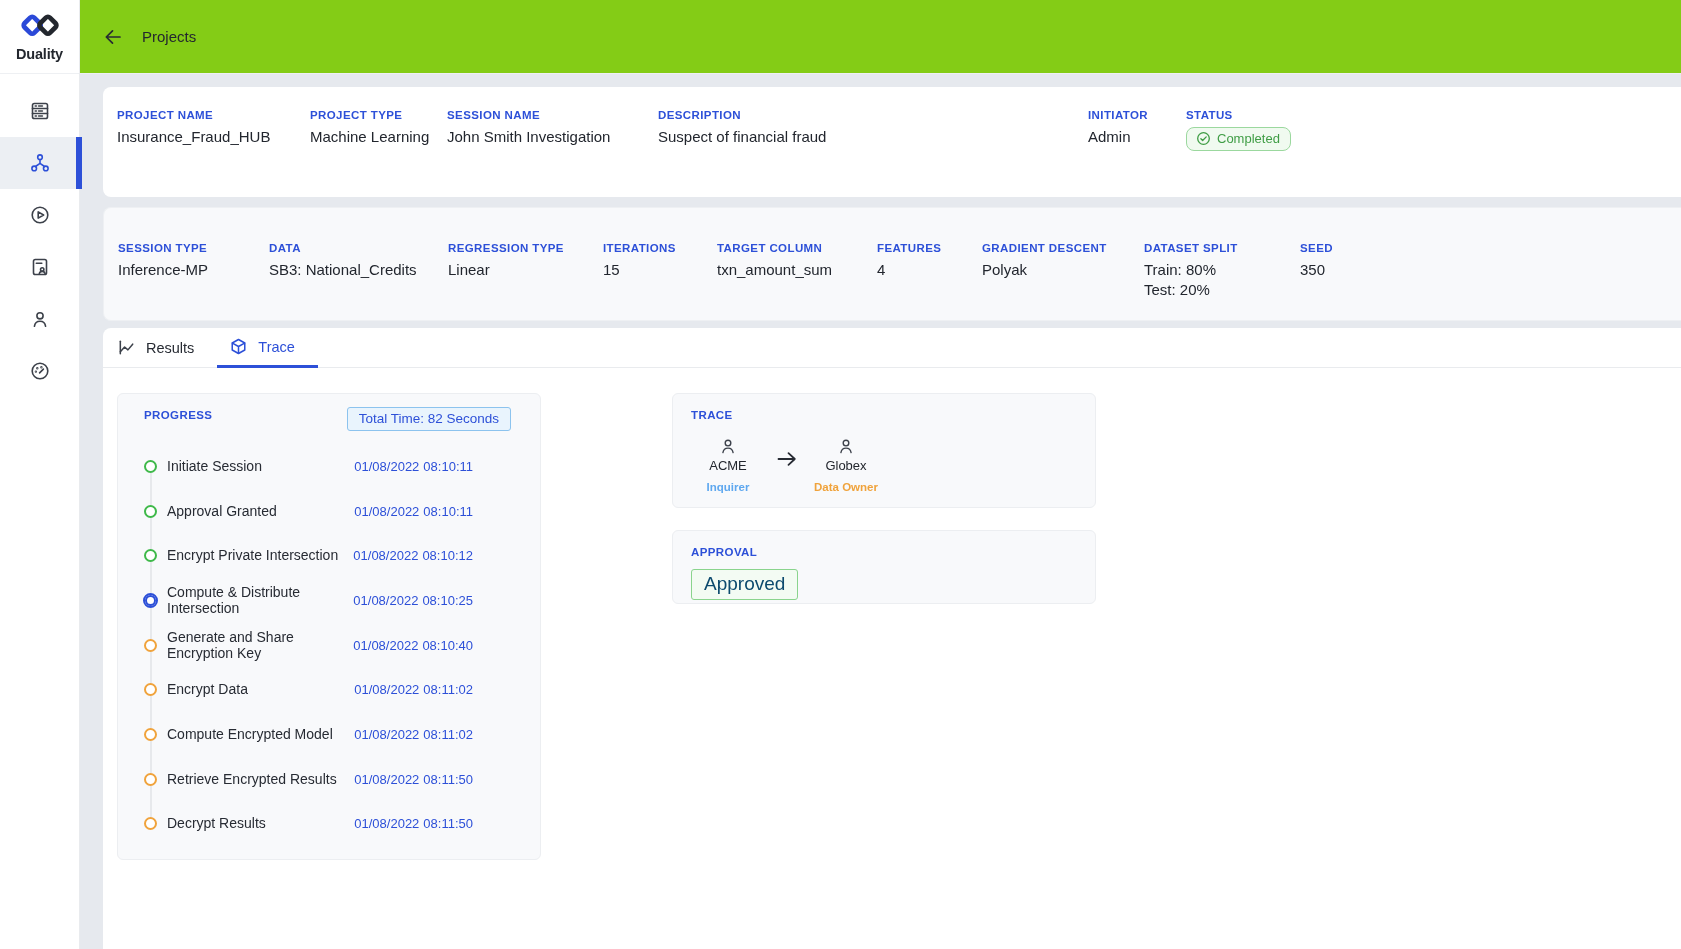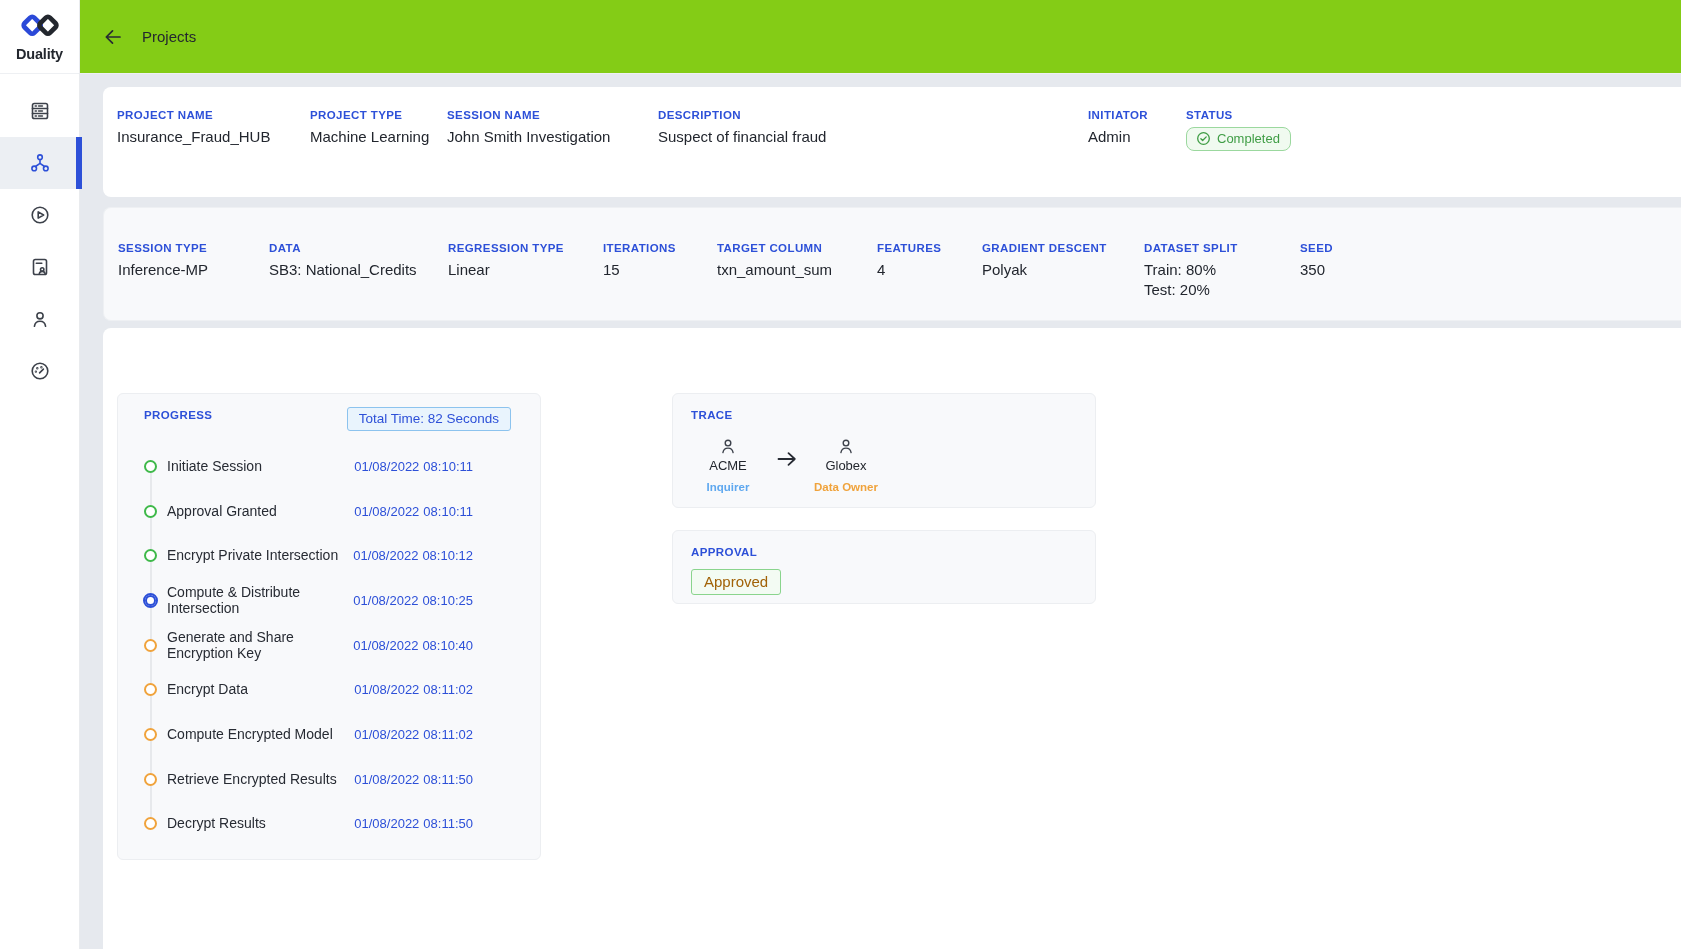--- a/index.html
+++ b/index.html
@@ -71,21 +71,21 @@
   .entities { position:absolute; left:22px; top:42px; display:flex; align-items:flex-start; }
   .entity { display:flex; flex-direction:column; align-items:center; width:66px; }
   .entity svg { stroke:#3c414a; fill:none; stroke-width:1.5; stroke-linecap:round; stroke-linejoin:round; }
   .entity-name { font-size:13px; color:#23272e; margin-top:2px;text-align:center; }
   .entity-role { font-size:11.5px; font-weight:700; margin-top:8px; }
   .role-inquirer { color:#5fa8ef; }
   .role-owner { color:#f0a33c; }
   .flow-arrow { margin:12px 14px 0; }
   .flow-arrow svg { stroke:#272b33; fill:none; stroke-width:1.8; stroke-linecap:round; stroke-linejoin:round; }
 
-  .approval-badge { position:absolute; left:18px; top:38px; font-size:15px; color:#a16207; background:#f3fbf3; border:1px solid #8ad48d; border-radius:3px; padding:3px 12px 4px; }
+  .approval-badge { position:absolute; left:18px; top:38px; font-size:19px; color:#0c4a6e; background:#f3fbf3; border:1px solid #8ad48d; border-radius:3px; padding:3px 12px 4px; }
 </style>
 </head>
 <body>
 
 <div class="sidebar">
   <div class="logo-box">
     <span>
       <svg width="44" height="32" viewBox="0 0 46 34" fill="none" stroke-width="5" stroke-linejoin="round">
         <rect x="7.5" y="6.8" width="14.5" height="14.5" rx="3" transform="rotate(45 14.7 14)" stroke="#2b49d8"></rect>
         <rect x="24.2" y="6.8" width="14.5" height="14.5" rx="3" transform="rotate(45 31.4 14)" stroke="#23272e"></rect>
@@ -242,20 +242,40 @@
       <div class="fvalue">Train: 80%</div>
       <div class="fvalue" style="margin-top:3px">Test: 20%</div>
     </div>
     <div class="field" style="left:1196px">
       <div class="flabel">SEED</div>
       <div class="fvalue">350</div>
     </div>
   </div>
 
   <div class="card card-content" style="position:absolute;">
+    <div class="tabs-bar">
+      <div class="tab">
+        <span>
+          <svg width="19" height="19" viewBox="0 0 20 20">
+              <path d="M3.5 3.5 V16.5"></path>
+              <path d="M3.5 14.5 L8 9.5 L11.5 12.5 L16.5 6.5"></path>
+            </svg>
+        </span>
+        <span>Results</span>
+      </div>
+      <div class="tab active">
+        <span>
+          <svg width="19" height="19" viewBox="0 0 20 20">
+              <path d="M10 2.6 L16.6 6.3 V13.7 L10 17.4 L3.4 13.7 V6.3 Z"></path>
+              <path d="M3.6 6.4 L10 10 L16.4 6.4 M10 10 V17.2"></path>
+            </svg>
+        </span>
+        <span>Trace</span>
+      </div>
+    </div>
 
     <div class="panel progress-panel">
       <div class="panel-title">PROGRESS</div>
       <div class="total-time-badge">Total Time: 82 Seconds</div>
       <div class="steps">
         <div class="connector"></div>
 
         <div class="step-row" style="top:62px">
           <span class="marker done"></span>
           <span class="step-label">Initiate Session</span>

